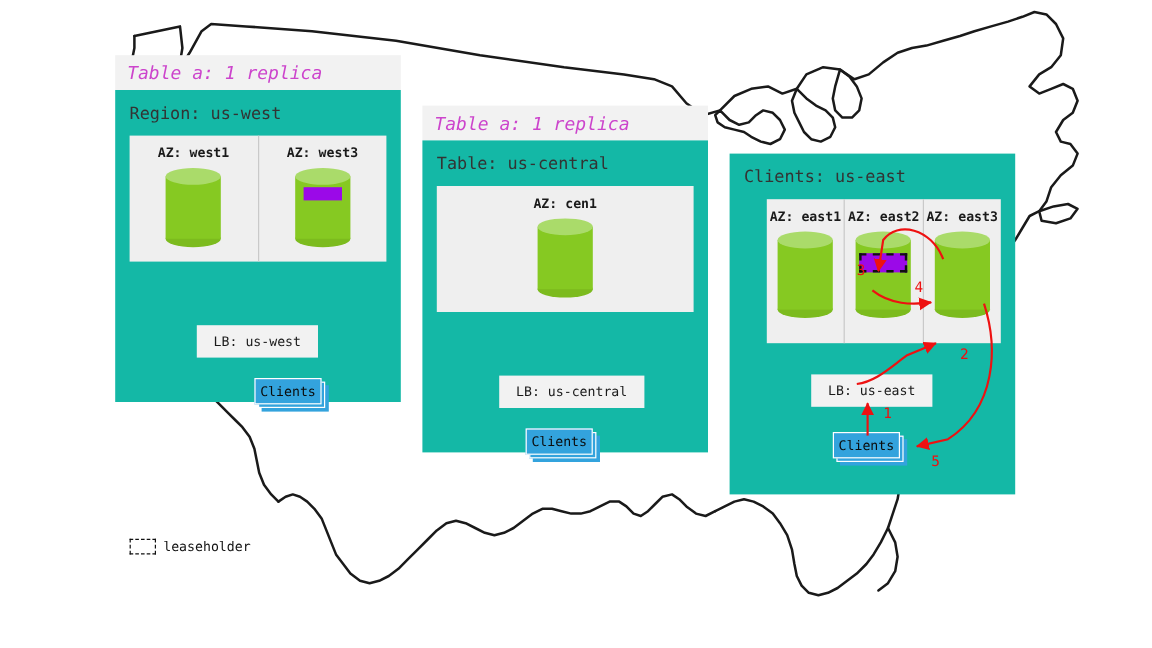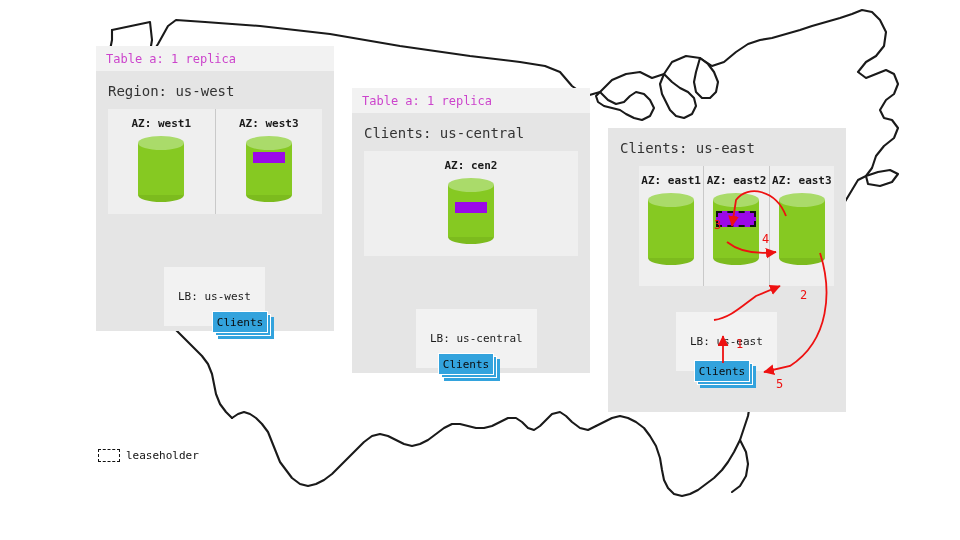--- a/index.html
+++ b/index.html
@@ -10,27 +10,28 @@
   }
   #stage{position:absolute;left:0;top:0;width:960px;height:540px;}
 
   .map-layer{position:absolute;left:0;top:0;width:960px;height:540px;pointer-events:none;}
 
   
   .region{position:absolute;}
   .region-header{
     background:#f2f2f2;
     color:#cc44cc;
-    font-size:12px;
+    font-size:15px;
     padding:6px 10px 5px 10px;
     letter-spacing:0px;
     white-space:nowrap;
+    font-style:italic;
   }
   .region-body{
-    background:#e5e5e5;
+    background:#14b8a6;
     position:relative;
   }
   .region-title{
     color:#333333;
     font-size:14px;
     padding:12px 0 10px 12px;
     white-space:nowrap;
   }
   .az-row{
     background:#efefef;
@@ -71,21 +72,21 @@
     background:#9b09e8;
     z-index:3;
   }
   .chip.lease{border:2px dashed #111111;}
 
   
   .lb{
     position:absolute;
     background:#f2f2f2;
     font-size:11px;color:#1a1a1a;
-    padding:23px 14px;
+    padding:7px 14px;
     white-space:nowrap;
     text-align:center;
     z-index:6;
   }
 
   
   .clients{position:absolute;z-index:6;}
   .clients .sheet{
     position:absolute;background:#33a3dd;
   }
@@ -207,29 +208,28 @@
         <div class="sheet s3"></div>
         <div class="sheet s2"></div>
         <div class="sheet s1">Clients</div>
       </div>
     </div>
   </div>
 
   <div class="region" style="left:352px;top:88px;width:238px;">
     <div class="region-header">Table a: 1 replica</div>
     <div class="region-body" style="height:260px;">
-      <div class="region-title">Clients: us-central</div>
+      <div class="region-title">Table: us-central</div>
       <div class="az-row" style="height:105px;">
         <div class="az">
-          <span class="az-label">AZ: cen2</span>
+          <span class="az-label">AZ: cen1</span>
           <div class="cyl" style="width:46px;height:66px;">
             <div class="bot"></div>
             <div class="body"></div>
             <div class="top"></div>
-            <div class="chip" style="left:7px;top:24px;width:32px;height:11px;"></div>
           </div>
         </div>
       </div>
       <div class="lb" style="left:64px;top:196px;">LB: us-central</div>
       <div class="clients" style="left:86px;top:240px;width:62px;height:28px;">
         <div class="sheet s3"></div>
         <div class="sheet s2"></div>
         <div class="sheet s1">Clients</div>
       </div>
     </div>
@@ -294,18 +294,18 @@
       <path d="M820,253 C832,290 830,340 790,366 L764,372"></path>
     </g>
   </svg>
 
   <div class="anum" style="left:736px;top:337px;">1</div>
   <div class="anum" style="left:800px;top:288px;">2</div>
   <div class="anum" style="left:714px;top:218px;">3</div>
   <div class="anum" style="left:762px;top:232px;">4</div>
   <div class="anum" style="left:776px;top:377px;">5</div>
 
-  <div class="legend" style="left:98px;top:449px;">
+  <div class="legend" style="left:108px;top:449px;">
     <span class="swatch"></span>
     <span class="ltext">leaseholder</span>
   </div>
 
 </div>
 
 </body></html>

